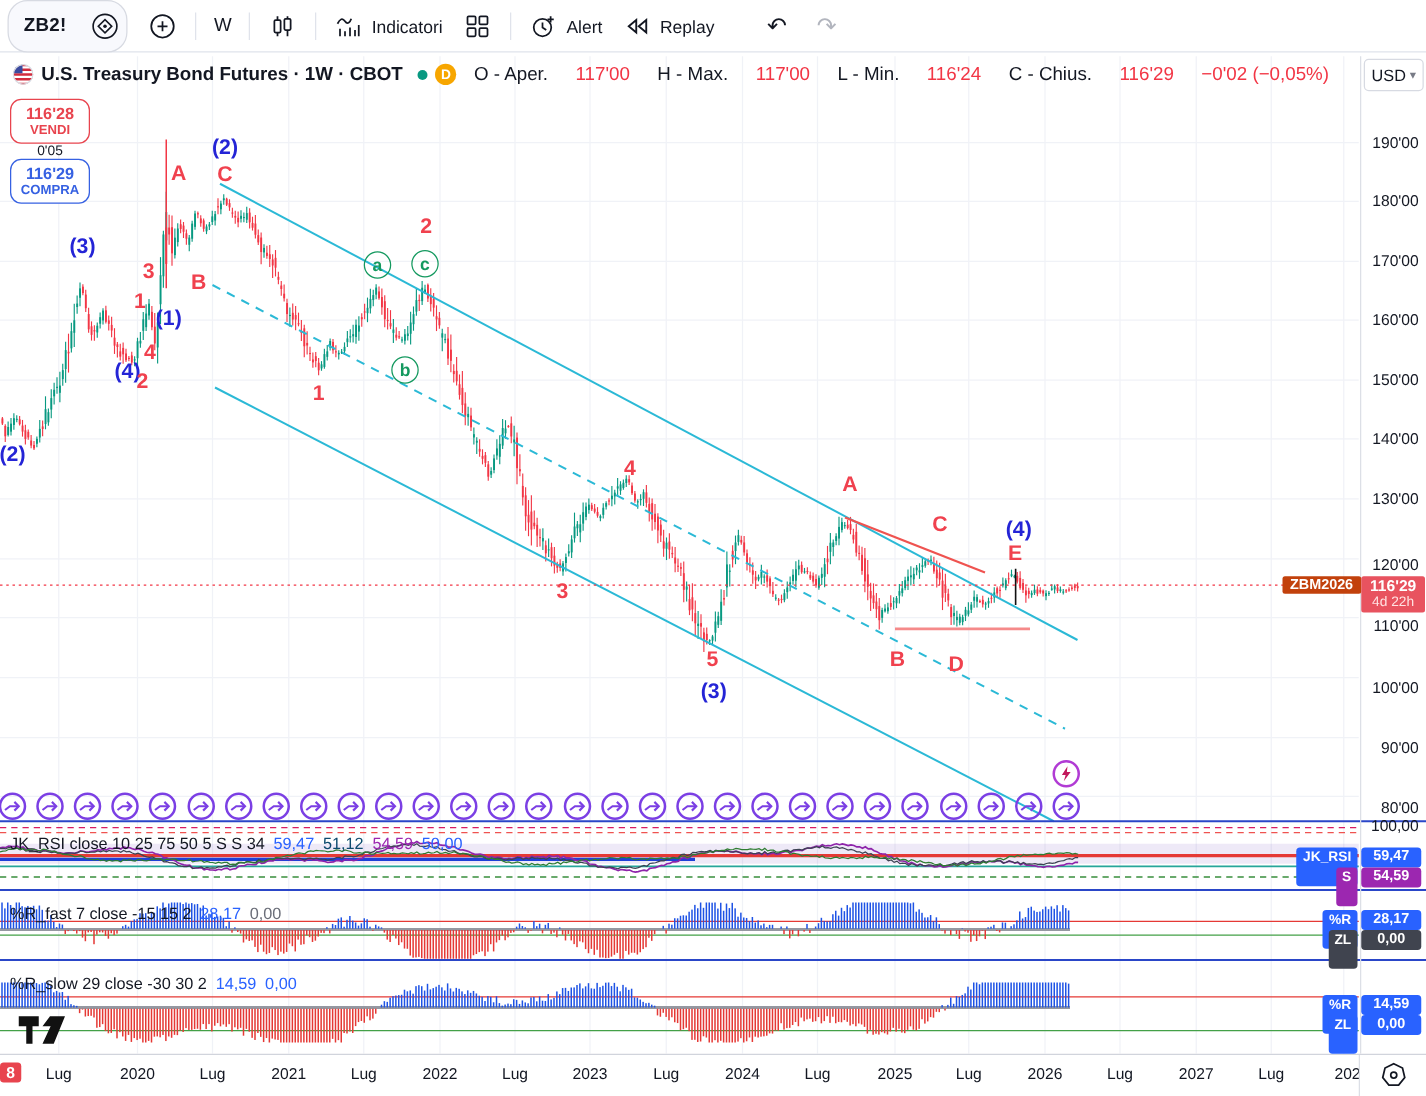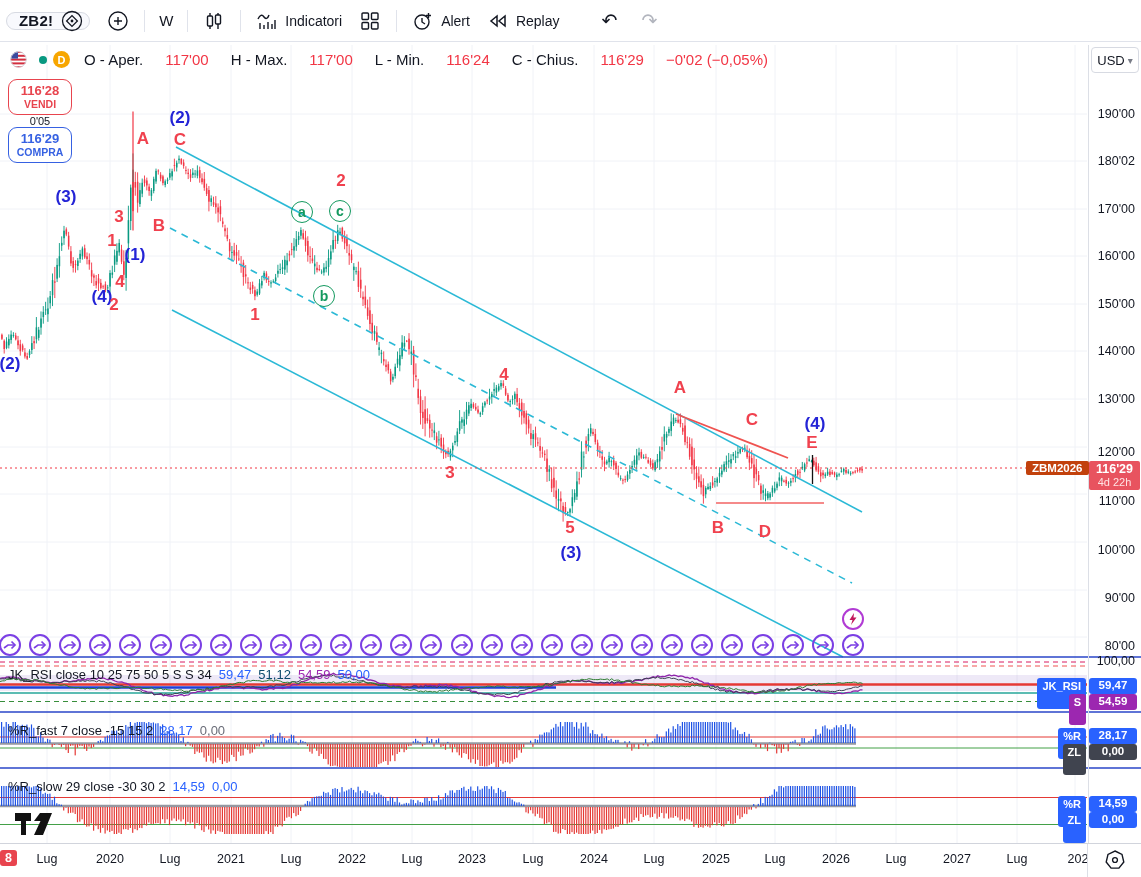--- a/index.html
+++ b/index.html
@@ -6,21 +6,21 @@
   html,body { background:#fff; }
   body { font-family:"Liberation Sans", sans-serif; color:#131722; }
   #app { position:relative; width:1141px; height:877px; overflow:hidden; background:#fff; }
   #gfx { position:absolute; left:0; top:0; z-index:1; }
   .abs { position:absolute; }
 
   
   #toolbar { left:0; top:0; width:1141px; height:42px; background:#fff;
              border-bottom:1px solid #e0e3eb; z-index:6; display:flex; align-items:center; }
   .tb-sep { width:1px; height:22px; background:#e0e3eb; margin:0 6px; }
-  #symbol-box { display:flex; align-items:center; gap:8px; margin-left:6px; height:18px;
+  #symbol-box { display:flex; align-items:center; gap:20px; margin-left:6px; height:42px;
                 padding:0 6px 0 12px; background:#f8f9fd; border:1px solid #d7dae2; border-radius:16px; cursor:pointer; }
   #symbol-box .sym { font-weight:bold; font-size:15px; letter-spacing:.2px; }
   .tb-btn { display:flex; align-items:center; gap:6px; padding:4px 8px; border-radius:4px;
             font-size:14px; color:#131722; cursor:pointer; background:transparent; border:none; }
   .tb-ico { display:inline-flex; align-items:center; justify-content:center; }
   .undo { font-size:19px; color:#131722; }
   .redo { font-size:19px; color:#b2b5be; }
 
   
   #legend { left:10px; top:51px; z-index:5; display:flex; align-items:center; gap:6px; font-size:14px; }
@@ -1719,20 +1719,21 @@
               <rect y="3.8" width="17" height="2"></rect>
               <rect y="7.6" width="17" height="2"></rect>
               <rect y="11.4" width="17" height="2"></rect>
               <rect y="15.2" width="17" height="2"></rect>
             </g>
             <rect width="8" height="7.6" fill="#3b4a9e"></rect>
           </g>
           <circle cx="8.5" cy="8.5" r="7.8" fill="none" stroke="#d9dce3" stroke-width="1"></circle>
         </svg>
   </span>
+  <span class="title">U.S. Treasury Bond Futures · 1W · CBOT</span>
   <span id="dot-status"></span>
   <span id="badge-d">D</span>
   <span id="ohlc">
         <span class="lbl">O - Aper.</span>
         <span class="val">117'00</span>
         <span class="lbl">H - Max.</span>
         <span class="val">117'00</span>
         <span class="lbl">L - Min.</span>
         <span class="val">116'24</span>
         <span class="lbl">C - Chius.</span>
@@ -2009,21 +2010,21 @@
       <div class="badge-val" style="background: rgb(41, 98, 255); top: 812px; position: absolute; left: 1089px; z-index: 4;">0,00</div>
     </div>
 
 <div id="price-axis" class="abs">
   <div id="usd-box">
     <span>USD</span>
     <span class="chev">▾</span>
   </div>
   <div id="ptick-layer">
         <div class="ptick" style="top: 69px;">190'00</div>
-        <div class="ptick" style="top: 116px;">180'02</div>
+        <div class="ptick" style="top: 116px;">180'00</div>
         <div class="ptick" style="top: 164px;">170'00</div>
         <div class="ptick" style="top: 211px;">160'00</div>
         <div class="ptick" style="top: 259px;">150'00</div>
         <div class="ptick" style="top: 306px;">140'00</div>
         <div class="ptick" style="top: 354px;">130'00</div>
         <div class="ptick" style="top: 407px;">120'00</div>
         <div class="ptick" style="top: 456px;">110'00</div>
         <div class="ptick" style="top: 505px;">100'00</div>
         <div class="ptick" style="top: 553px;">90'00</div>
         <div class="ptick" style="top: 601px;">80'00</div>

